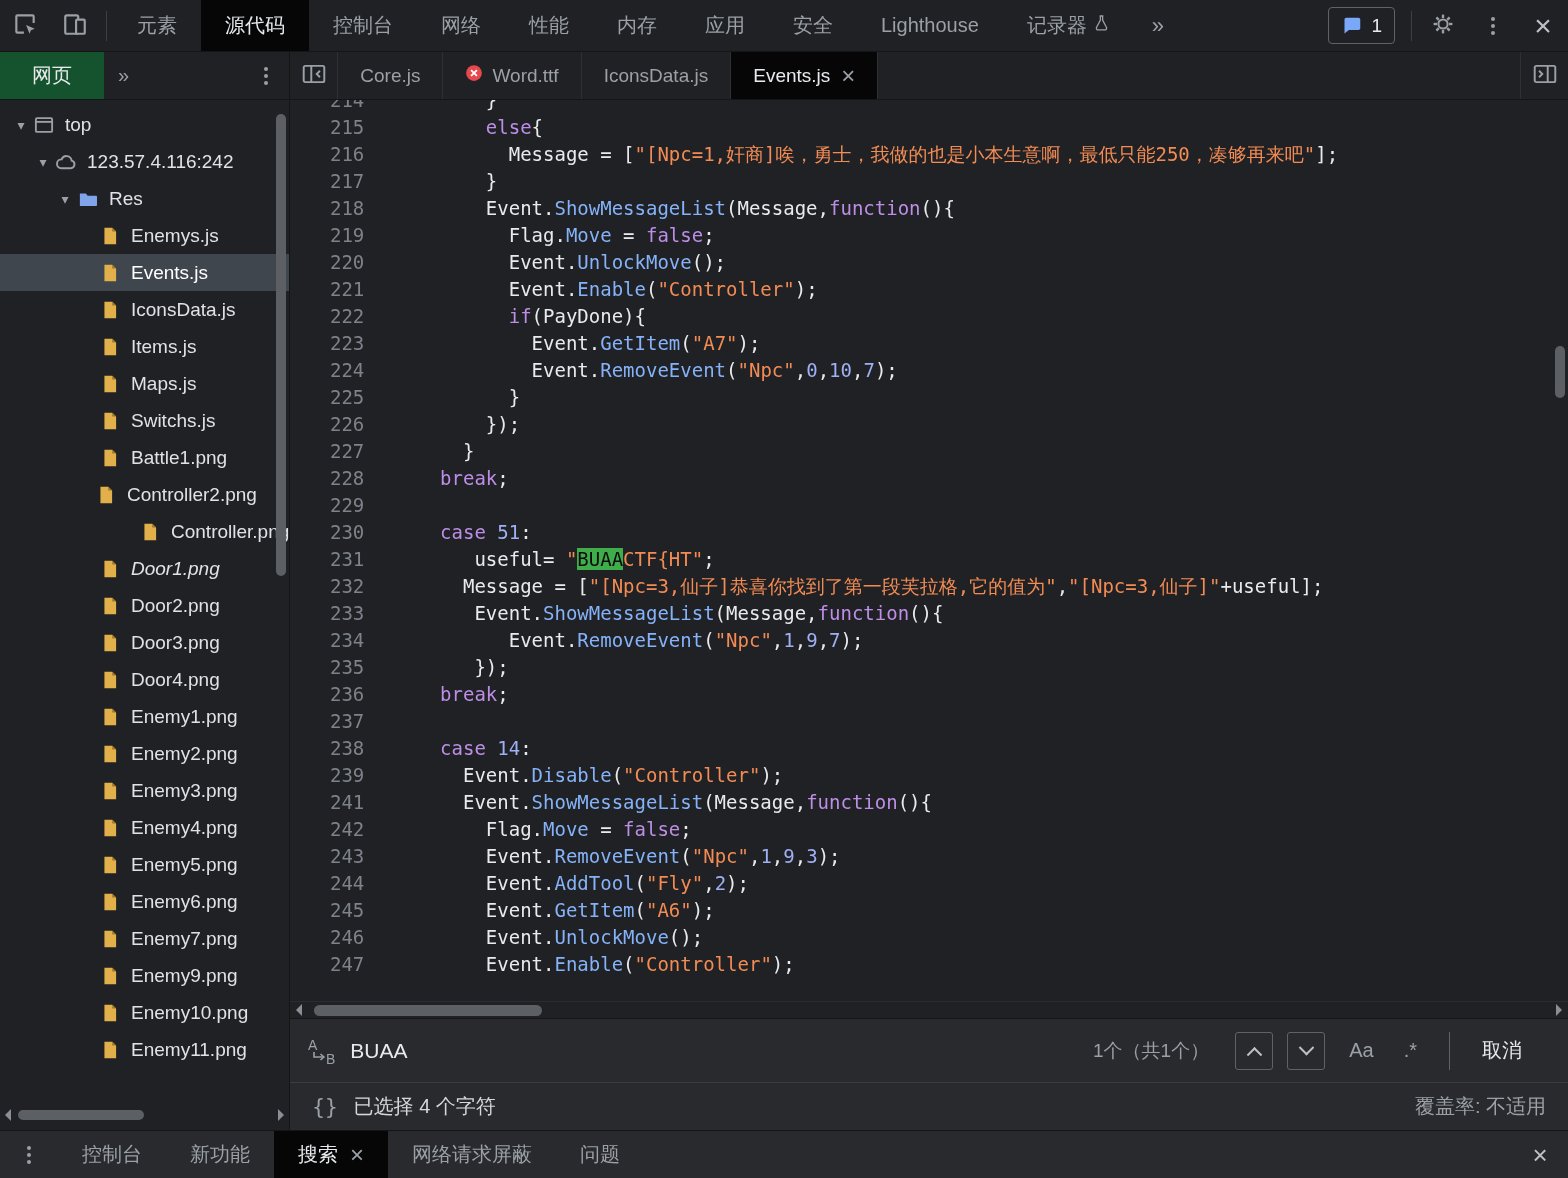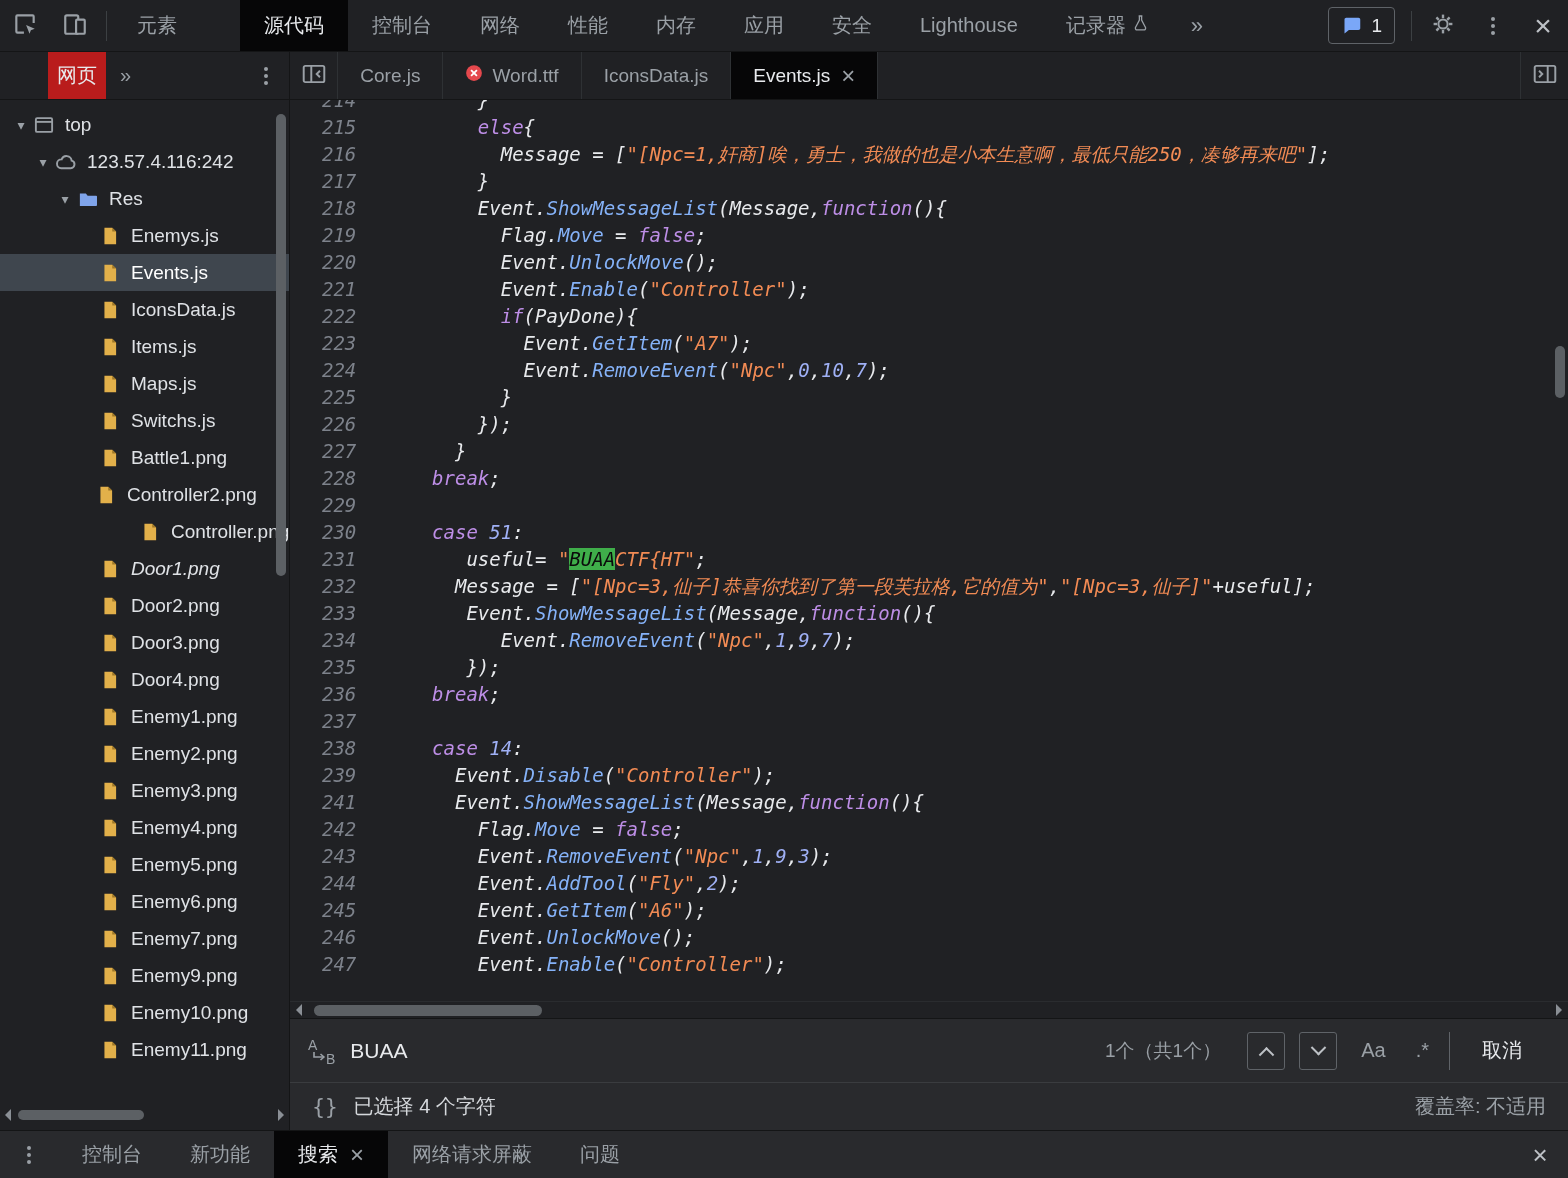--- a/index.html
+++ b/index.html
@@ -7,30 +7,30 @@
   body{background:#202124;color:#e8eaed;font-family:"Liberation Sans",sans-serif;}
   .devtools{display:flex;flex-direction:column;width:100%;height:100%;}
   .spacer{flex:1;}
   .vsep{width:1px;height:30px;background:#3c4043;margin:auto 6px;}
 
   
   .toolbar{flex:0 0 52px;display:flex;align-items:stretch;background:#202124;border-bottom:1px solid #141516;}
   .tool-btn{width:50px;display:flex;align-items:center;justify-content:center;color:#9aa0a6;cursor:pointer;}
   .panel-tabs{display:flex;align-items:stretch;}
   .panel-tab{display:flex;align-items:center;gap:7px;padding:0 24px;font-size:20px;color:#9aa0a6;cursor:pointer;white-space:nowrap;}
-  .panel-tab.active{background:#060607;color:#e8eaed;margin-left:39px;}
+  .panel-tab.active{background:#060607;color:#e8eaed;}
   .badge-btn{display:flex;align-items:center;gap:9px;margin:7px 10px;padding:0 12px;border:1px solid #5f6368;border-radius:4px;font-size:19px;color:#e8eaed;cursor:pointer;}
   .xglyph{font-size:30px;line-height:1;color:#bdc1c6;}
   .vdots{width:4px;height:4px;background:#9aa0a6;border-radius:50%;box-shadow:0 -7px 0 #9aa0a6,0 7px 0 #9aa0a6;}
 
   
   .main{flex:1;display:flex;min-height:0;}
   .sidebar{flex:0 0 278px;position:relative;display:flex;flex-direction:column;background:#202124;border-right:1px solid #141516;}
   .sidebar-header{flex:0 0 48px;display:flex;align-items:stretch;border-bottom:1px solid #141516;}
-  .side-tab{padding:0 9px;display:flex;align-items:center;font-size:20px;color:#e8eaed;background:#b91c1c;cursor:pointer;margin-left:48px;}
+  .side-tab{padding:0 32px;display:flex;align-items:center;font-size:20px;color:#e8eaed;background:#14532d;cursor:pointer;}
   .side-more{display:flex;align-items:center;padding:0 14px;color:#9aa0a6;font-size:20px;cursor:pointer;}
   .side-menu{width:46px;display:flex;align-items:center;justify-content:center;cursor:pointer;}
 
   .tree{flex:1;overflow:hidden;padding-top:6px;font-size:19px;}
   .tree-row{display:flex;align-items:center;height:37px;white-space:nowrap;overflow:hidden;cursor:pointer;color:#dfe2e6;}
   .tree-row.selected{background:var(--selection-row,#3f464e);color:#fff;}
   .expander{width:22px;flex:0 0 22px;color:#9aa0a6;font-size:14px;text-align:center;}
   .tree-icon{width:24px;flex:0 0 24px;height:24px;margin-right:9px;display:flex;align-items:center;justify-content:center;}
   .tree-label{overflow:hidden;}
 
@@ -47,21 +47,21 @@
   .editor{flex:1;display:flex;flex-direction:column;min-width:0;background:#202124;}
   .tabstrip{flex:0 0 48px;display:flex;align-items:stretch;border-bottom:1px solid #141516;}
   .icon-btn{width:48px;display:flex;align-items:center;justify-content:center;color:#9aa0a6;border-right:1px solid #2e3134;cursor:pointer;}
   .icon-btn.noborder{border-right:none;border-left:1px solid #2e3134;}
   .ed-tabs{display:flex;align-items:stretch;}
   .ed-tab{display:flex;align-items:center;gap:9px;padding:0 22px;font-size:19px;color:#9aa0a6;border-right:1px solid #2e3134;cursor:pointer;white-space:nowrap;}
   .ed-tab.active{background:#060607;color:#e8eaed;}
   .tab-close{font-size:24px;line-height:1;color:#9aa0a6;margin-left:2px;}
 
   .code-area{flex:1;position:relative;overflow:hidden;}
-  .code-scroll{position:absolute;top:-13px;left:0;right:16px;font-family:"DejaVu Sans Mono",monospace;font-size:19px;line-height:27px;font-style:italic;}
+  .code-scroll{position:absolute;top:-13px;left:8px;right:16px;font-family:"DejaVu Sans Mono",monospace;font-size:19px;line-height:27px;}
   .cl{display:flex;height:27px;}
   .ln{flex:0 0 86px;text-align:right;padding-right:20px;color:#7d828b;cursor:pointer;}
   .ct{flex:1;white-space:pre;overflow:hidden;padding-left:10px;}
   .tk-kw{color:var(--kw);}
   .tk-str{color:var(--str);}
   .tk-num{color:var(--num);}
   .tk-fn{color:var(--fn);}
   .tk-plain{color:var(--code-text);}
   .tk-match{background:var(--match);color:#0b0b0b;}
   .ed-vscroll{position:absolute;top:0;right:0;bottom:0;width:16px;}
@@ -73,21 +73,21 @@
   
   .findbar{flex:0 0 64px;display:flex;align-items:center;background:#292a2d;border-top:1px solid #141516;padding:0 14px;gap:10px;}
   .find-ab{flex:0 0 36px;display:flex;align-items:center;justify-content:center;}
   .find-input{flex:1;background:transparent;border:none;outline:none;color:#e8eaed;font-size:21px;font-family:"Liberation Sans",sans-serif;}
   .match-count{color:#9aa0a6;font-size:19px;margin-right:16px;white-space:nowrap;}
   .nav-btn{width:38px;height:38px;border:1px solid #5f6368;background:transparent;border-radius:3px;display:flex;align-items:center;justify-content:center;cursor:pointer;margin-right:4px;}
   .chev{display:inline-block;width:11px;height:11px;border-right:2px solid #bdc1c6;border-bottom:2px solid #bdc1c6;}
   .chev.up{transform:rotate(-135deg) translate(-3px,-3px);}
   .chev.down{transform:rotate(45deg) translate(-2px,-2px);}
   .flat-btn{color:#9aa0a6;font-size:20px;padding:0 10px;background:none;border:none;cursor:pointer;font-family:"Liberation Sans",sans-serif;}
-  .cancel-btn{color:#e8eaed;font-size:20px;padding:0 32px;background:none;border:none;border-left:1px solid #5f6368;height:38px;cursor:pointer;font-family:"Liberation Sans",sans-serif;}
+  .cancel-btn{color:#e8eaed;font-size:20px;padding:0 32px;background:none;border:none;border-left:1px solid #5f6368;height:38px;margin-left:12px;cursor:pointer;font-family:"Liberation Sans",sans-serif;}
 
   
   .statusbar{flex:0 0 48px;display:flex;align-items:center;background:#292a2d;border-top:1px solid #3a3c3f;padding:0 22px;gap:16px;font-size:20px;}
   .pp{color:#9aa0a6;font-family:"DejaVu Sans Mono",monospace;font-size:21px;cursor:pointer;}
   .sel-info{color:#d5d8dc;}
   .coverage{color:#9aa0a6;}
 
   
   .drawer-bar{flex:0 0 48px;display:flex;align-items:stretch;background:#292a2d;border-top:1px solid #141516;}
   .drawer-menu{width:58px;display:flex;align-items:center;justify-content:center;cursor:pointer;}

